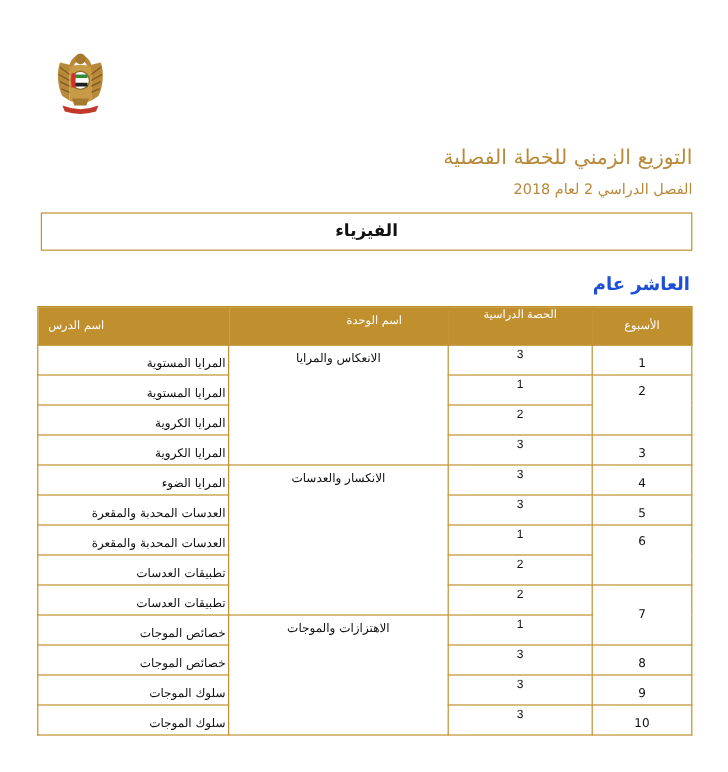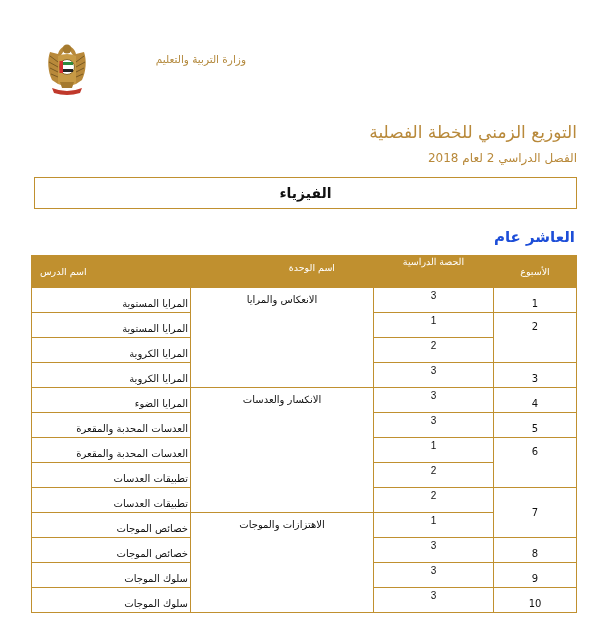--- a/index.html
+++ b/index.html
@@ -24,21 +24,21 @@
                  display:flex; align-items:center; justify-content:center; }
   .subject-box span { font-size:14px; font-weight:bold; direction:rtl; color:#111; }
 
   .grade { right:32px; top:228px; direction:rtl; font-size:15px; font-weight:bold; color:#1d4ed8; }
 
   
   .tbl { position:absolute; left:31px; top:255px; width:546px; border-collapse:collapse;
          direction:rtl; table-layout:fixed; }
   .tbl th { background:#c0902f; color:#ffffff; font-size:9.5px; font-weight:normal;
             height:25px; padding:0 8px; text-align:center; border:1.5px solid #c0902f; }
-  .tbl th.h-lesson { text-align:left; padding-right:103px; }
+  .tbl th.h-lesson { text-align:center; padding-right:103px; }
   .tbl th.h-unit { text-align:right; padding-right:38px; }
   .tbl td { border:1.5px solid #c0902f; height:21px; padding:0; font-size:10px;
             vertical-align:bottom; }
   .c-week { width:66px; text-align:center; font-size:9px;margin-top:46px; }
   .c-period { width:103px; text-align:center; font-size:13px; font-family:"Liberation Sans", sans-serif; vertical-align:top !important; }
   .c-unit { width:136px; text-align:center; vertical-align:top !important; padding-top:6px !important;margin-top:30px; }
   .c-lesson { text-align:right; padding-right:2px !important; padding-bottom:3px !important; }
   .wk-top { vertical-align:top !important; padding-top:8px !important; }
   .wk-bot { vertical-align:bottom !important; padding-bottom:3px !important; }
   .period-inner { padding-top:2px; }
@@ -62,21 +62,20 @@
     <path d="M17 22 L29 22 L29 25 L17 25 Z" fill="#2e8b3e"></path>
     <path d="M17 29 L29 29 L29 32 L17 32 Z" fill="#222"></path>
     <path d="M15.5 21 L19 21 L19 33 L15.5 33 Z" fill="#d32f2f"></path>
 
     <path d="M16 42 L30 42 L28 48 L18 48 Z" fill="#a57a2e"></path>
 
     <path d="M8 48 Q23 54 38 48 L36 53 Q23 57 10 53 Z" fill="#c0392b"></path>
   </svg>
 </div>
 <div class="abs ministry">
-  <div>وزارة التربية والتعليم</div>
 </div>
 
 <div class="abs title1">التوزيع الزمني للخطة الفصلية</div>
 <div class="abs title2">الفصل الدراسي 2 لعام 2018</div>
 
 <div class="abs subject-box">
   <span>الفيزياء</span>
 </div>
 
 <div class="abs grade">العاشر عام</div>

